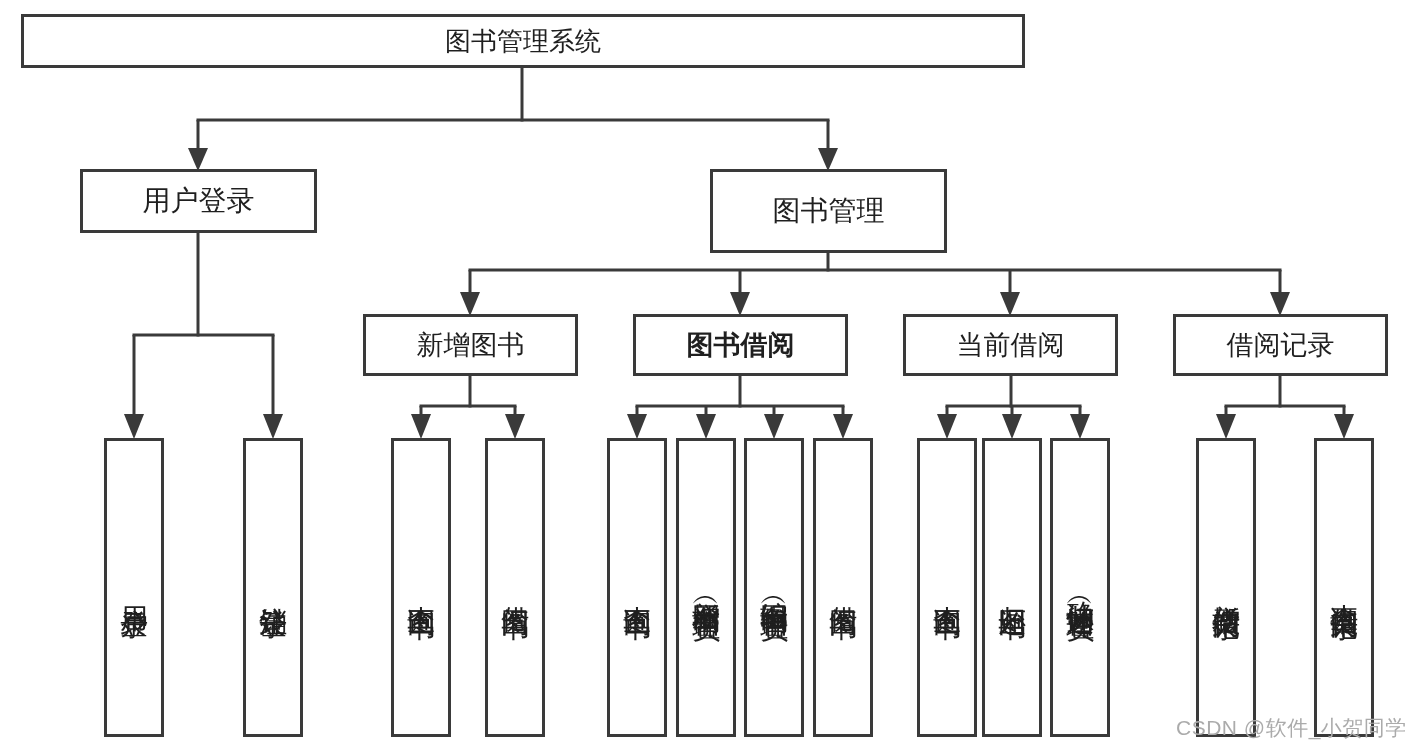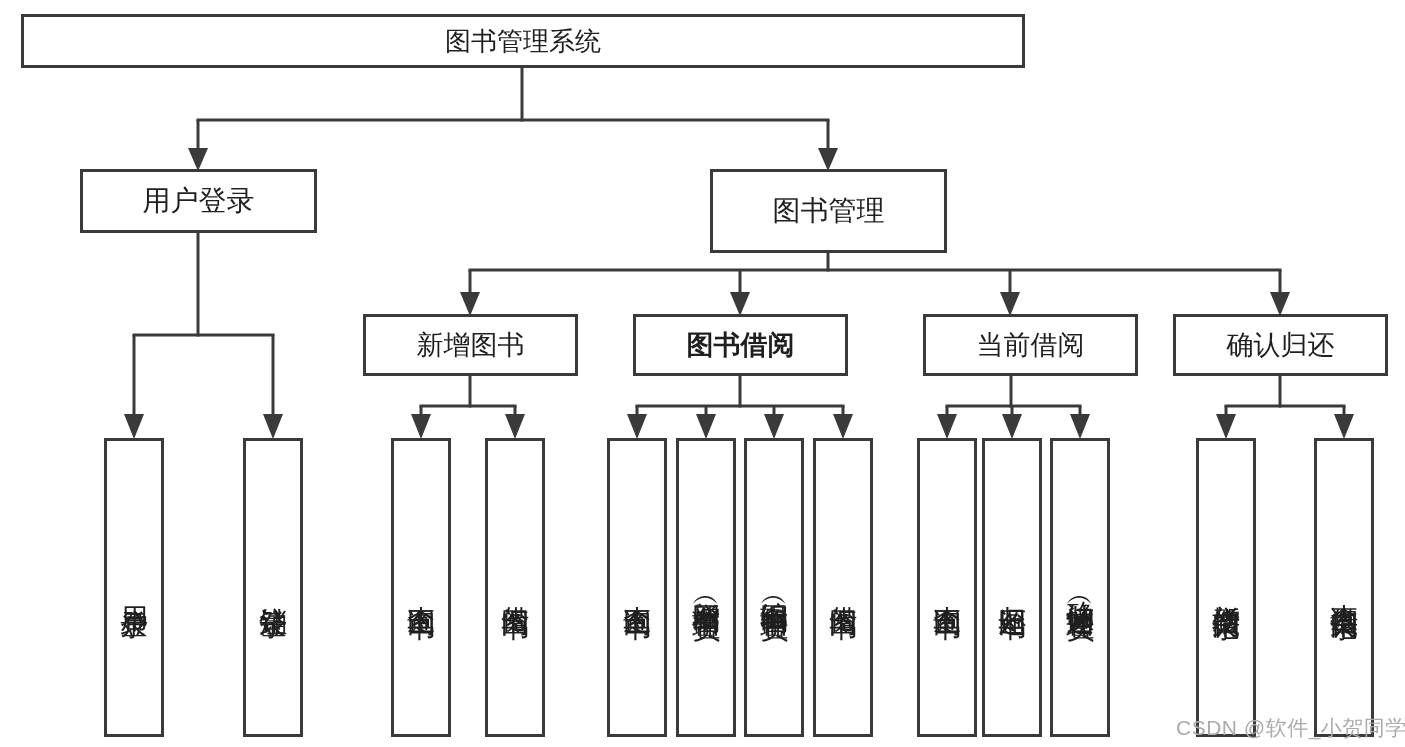--- a/index.html
+++ b/index.html
@@ -113,22 +113,22 @@
     <polygon points="1334,414 1354,414 1344,439"></polygon>
   </svg>
 
   <div class="node root" style="left:21px; top:14px; width:1004px; height:54px;">图书管理系统</div>
 
   <div class="node lvl2" style="left:80px; top:169px; width:237px; height:64px;">用户登录</div>
   <div class="node lvl2" style="left:710px; top:169px; width:237px; height:84px;">图书管理</div>
 
   <div class="node lvl3" style="left:363px; top:314px; width:215px; height:62px;">新增图书</div>
   <div class="node lvl3" style="left:633px; top:314px; width:215px; height:62px;font-weight:bold;">图书借阅</div>
-  <div class="node lvl3" style="left:903px; top:314px; width:215px; height:62px;margin-left:20px;">当前借阅</div>
-  <div class="node lvl3" style="left:1173px; top:314px; width:215px; height:62px;">确认归还</div>
+  <div class="node lvl3" style="left:903px; top:314px; width:215px; height:62px;">当前借阅</div>
+  <div class="node lvl3" style="left:1173px; top:314px; width:215px; height:62px;">借阅记录</div>
 
   <div class="node leaf" style="left:104px; top:438px; width:60px; height:299px;">用户登录</div>
   <div class="node leaf" style="left:243px; top:438px; width:60px; height:299px;">注销登录</div>
 
   <div class="node leaf" style="left:391px; top:438px; width:60px; height:299px;">查询图书</div>
   <div class="node leaf" style="left:485px; top:438px; width:60px; height:299px;">借阅图书</div>
 
   <div class="node leaf" style="left:607px; top:438px; width:60px; height:299px;">查询图书</div>
   <div class="node leaf" style="left:676px; top:438px; width:60px; height:299px;">新增图书（管理员）</div>
   <div class="node leaf" style="left:744px; top:438px; width:60px; height:299px;">编辑图书（管理员）</div>

